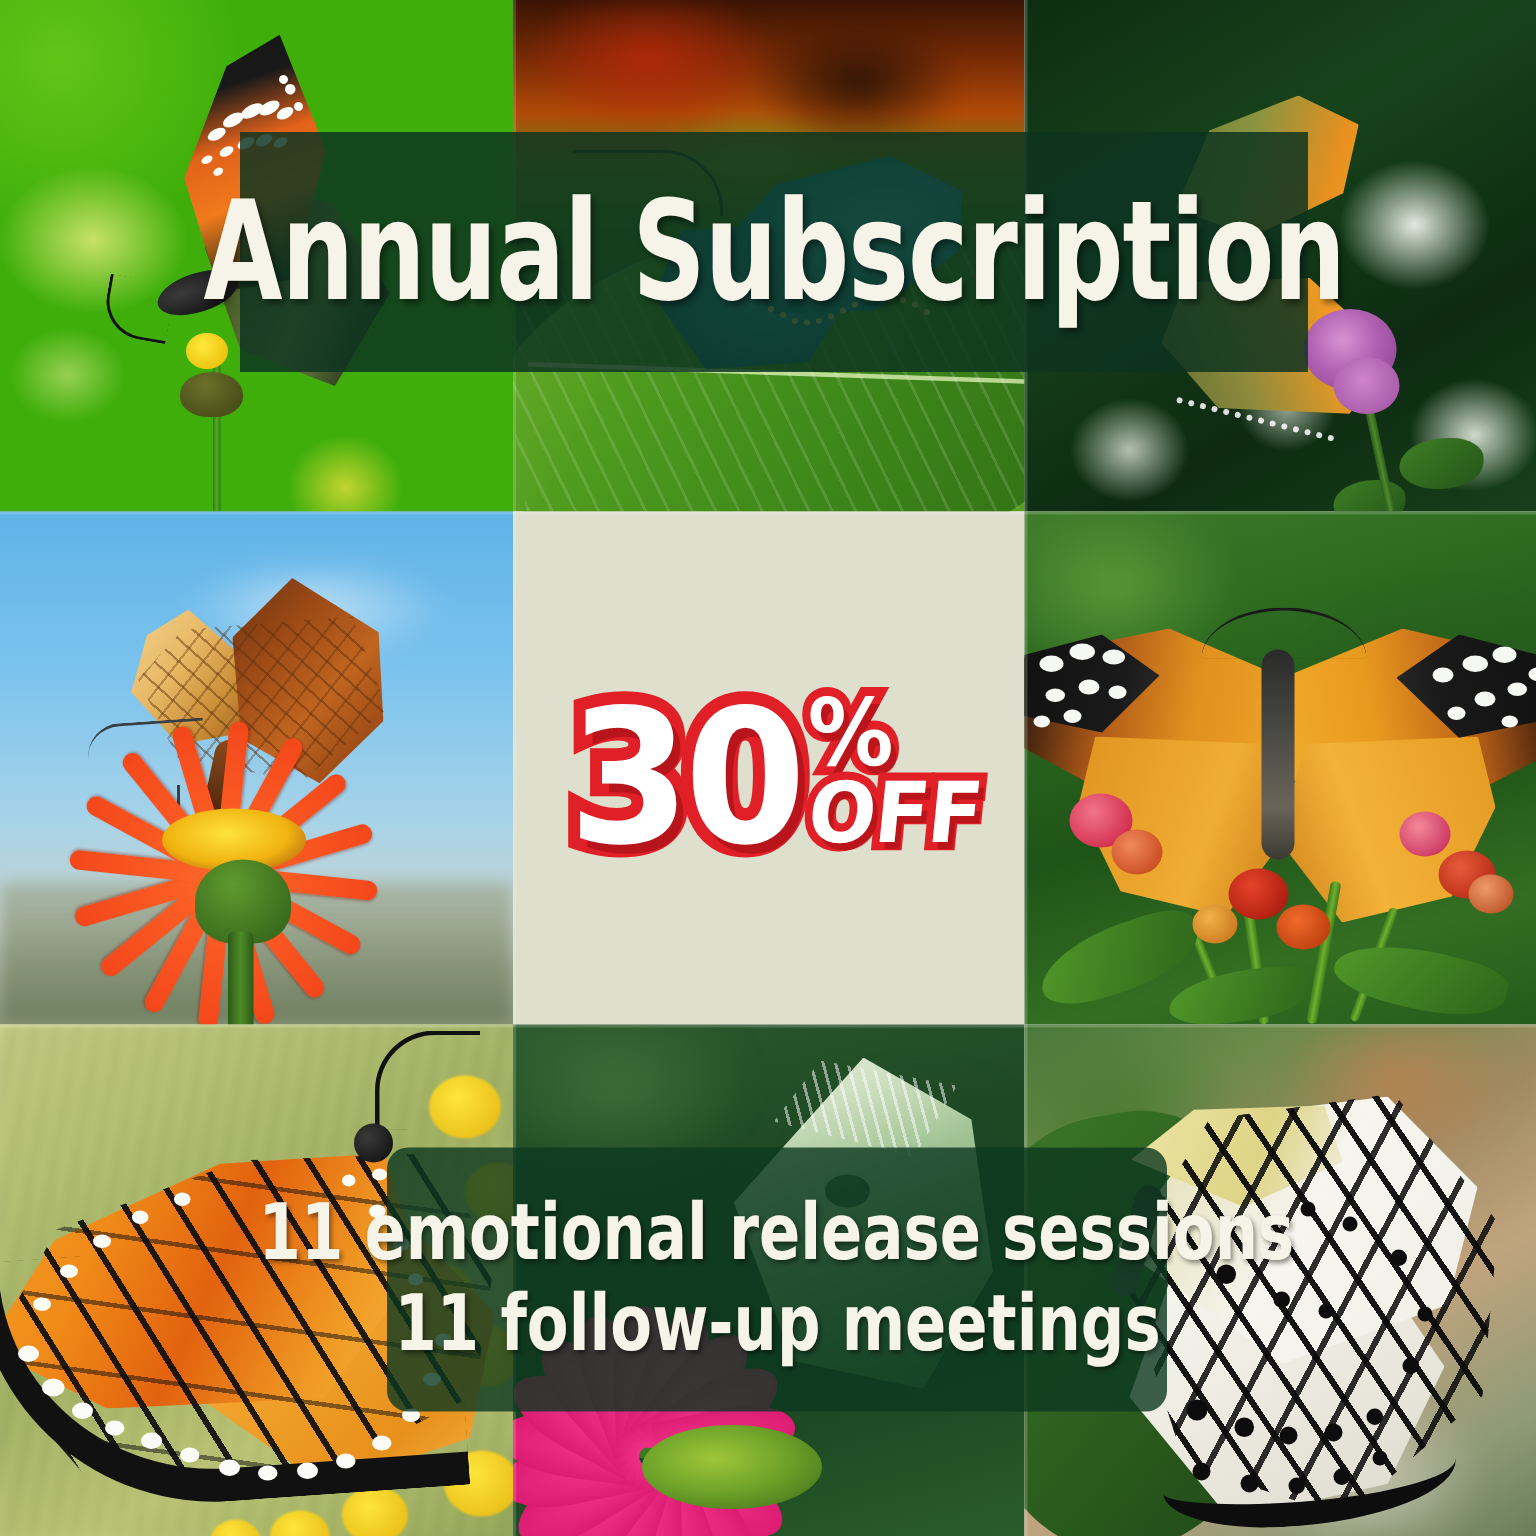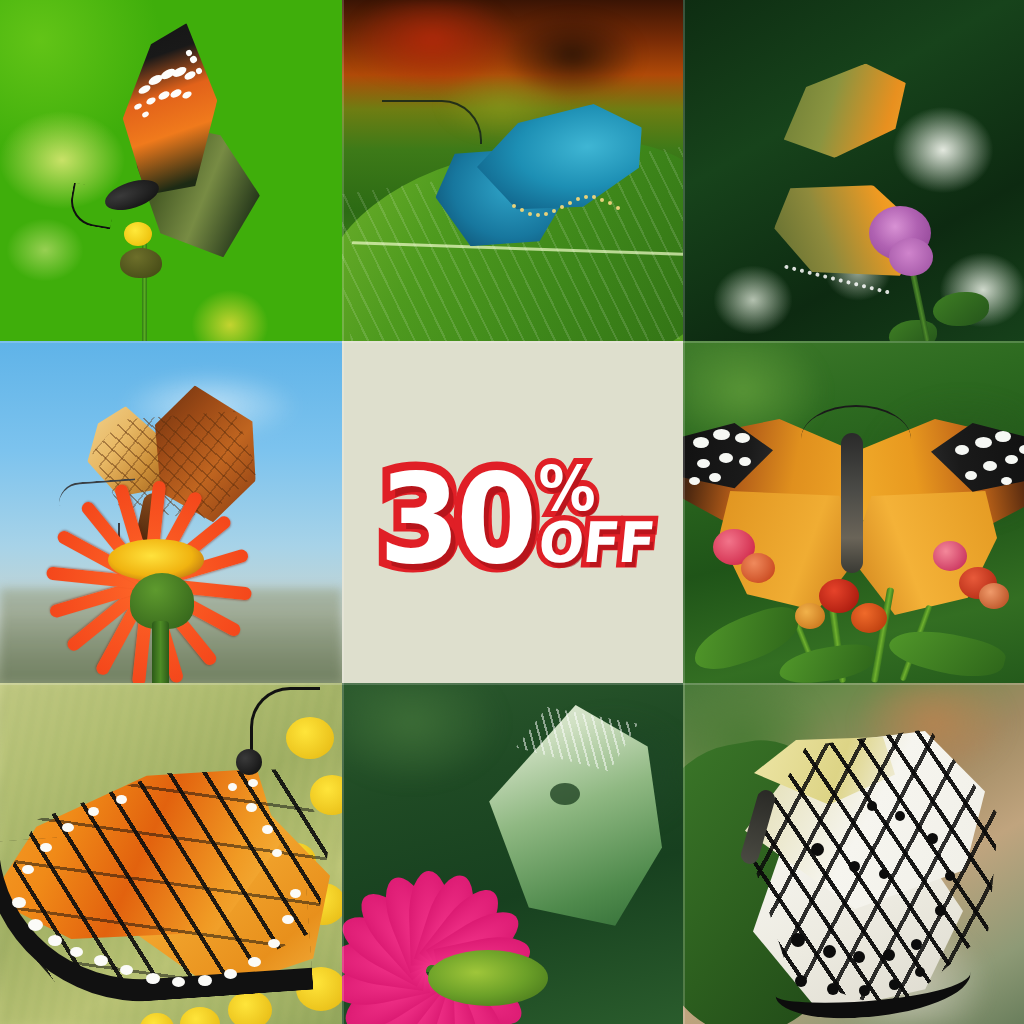--- a/index.html
+++ b/index.html
@@ -619,25 +619,32 @@
     </div>
   </div>
 
   <div class="seams">
     <div class="v" style="left:342px;"></div>
     <div class="v" style="left:683px;"></div>
     <div class="h" style="top:341px;"></div>
     <div class="h" style="top:683px;"></div>
   </div>
 
+  <div class="top-banner">
+    <div class="top-title">Annual Subscription</div>
+  </div>
 
   <div class="badge">
     <div class="badge-inner">
       <span class="num">30</span>
       <span class="stack">
         <span class="pct">%</span>
         <span class="off">OFF</span>
       </span>
     </div>
   </div>
 
+  <div class="bottom-banner">
+    <div class="bullet">11 emotional release sessions</div>
+    <div class="bullet">11 follow-up meetings</div>
+  </div>
 
 </div>
 
 </body></html>

